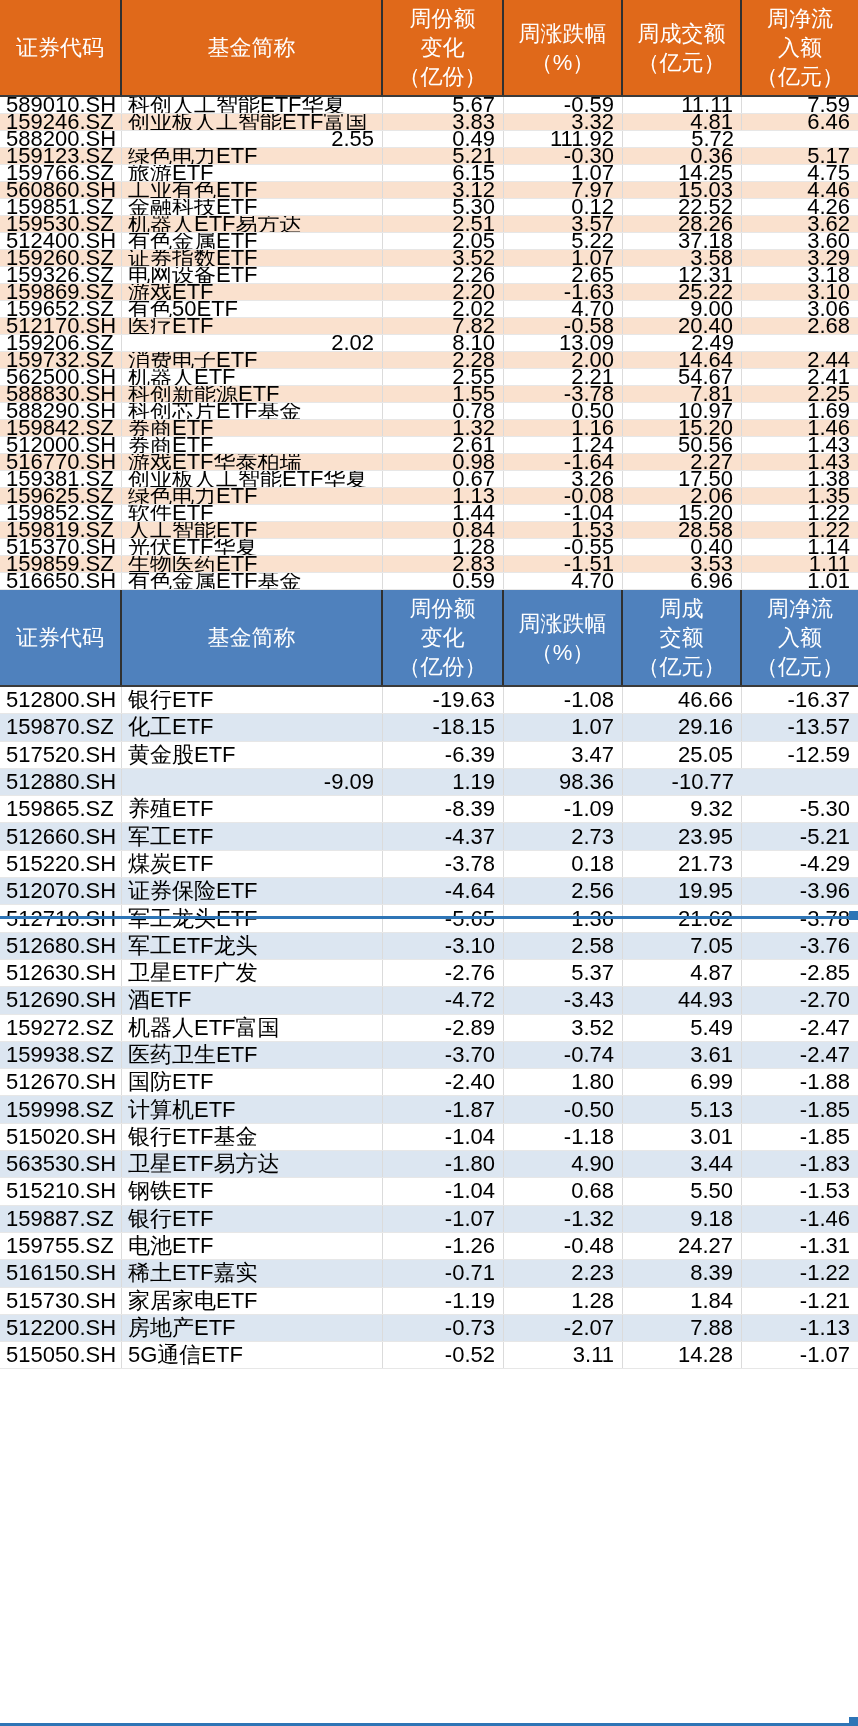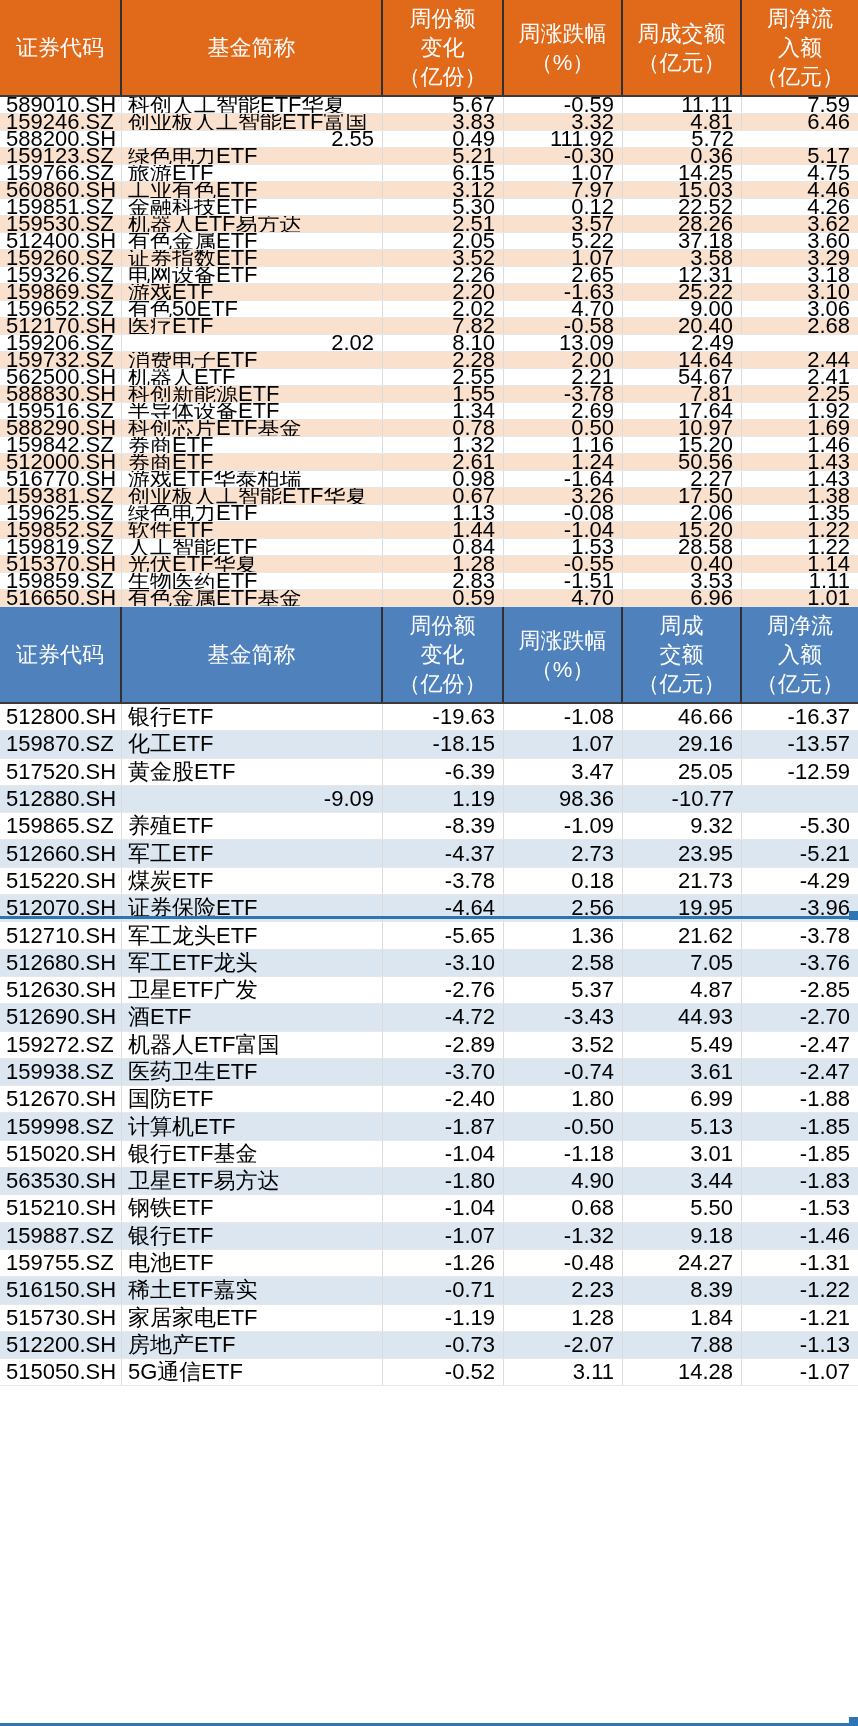--- a/index.html
+++ b/index.html
@@ -212,28 +212,20 @@
       </div>
       <div class="row">
         <div class="cell c0">588830.SH</div>
         <div class="cell c1">科创新能源ETF</div>
         <div class="cell c2">1.55</div>
         <div class="cell c3">-3.78</div>
         <div class="cell c4">7.81</div>
         <div class="cell c5">2.25</div>
       </div>
       <div class="row">
-        <div class="cell c0">159516.SZ</div>
-        <div class="cell c1">半导体设备ETF</div>
-        <div class="cell c2">1.34</div>
-        <div class="cell c3">2.69</div>
-        <div class="cell c4">17.64</div>
-        <div class="cell c5">1.92</div>
-      </div>
-      <div class="row">
         <div class="cell c0">588290.SH</div>
         <div class="cell c1">科创芯片ETF基金</div>
         <div class="cell c2">0.78</div>
         <div class="cell c3">0.50</div>
         <div class="cell c4">10.97</div>
         <div class="cell c5">1.69</div>
       </div>
       <div class="row">
         <div class="cell c0">159842.SZ</div>
         <div class="cell c1">券商ETF</div>

